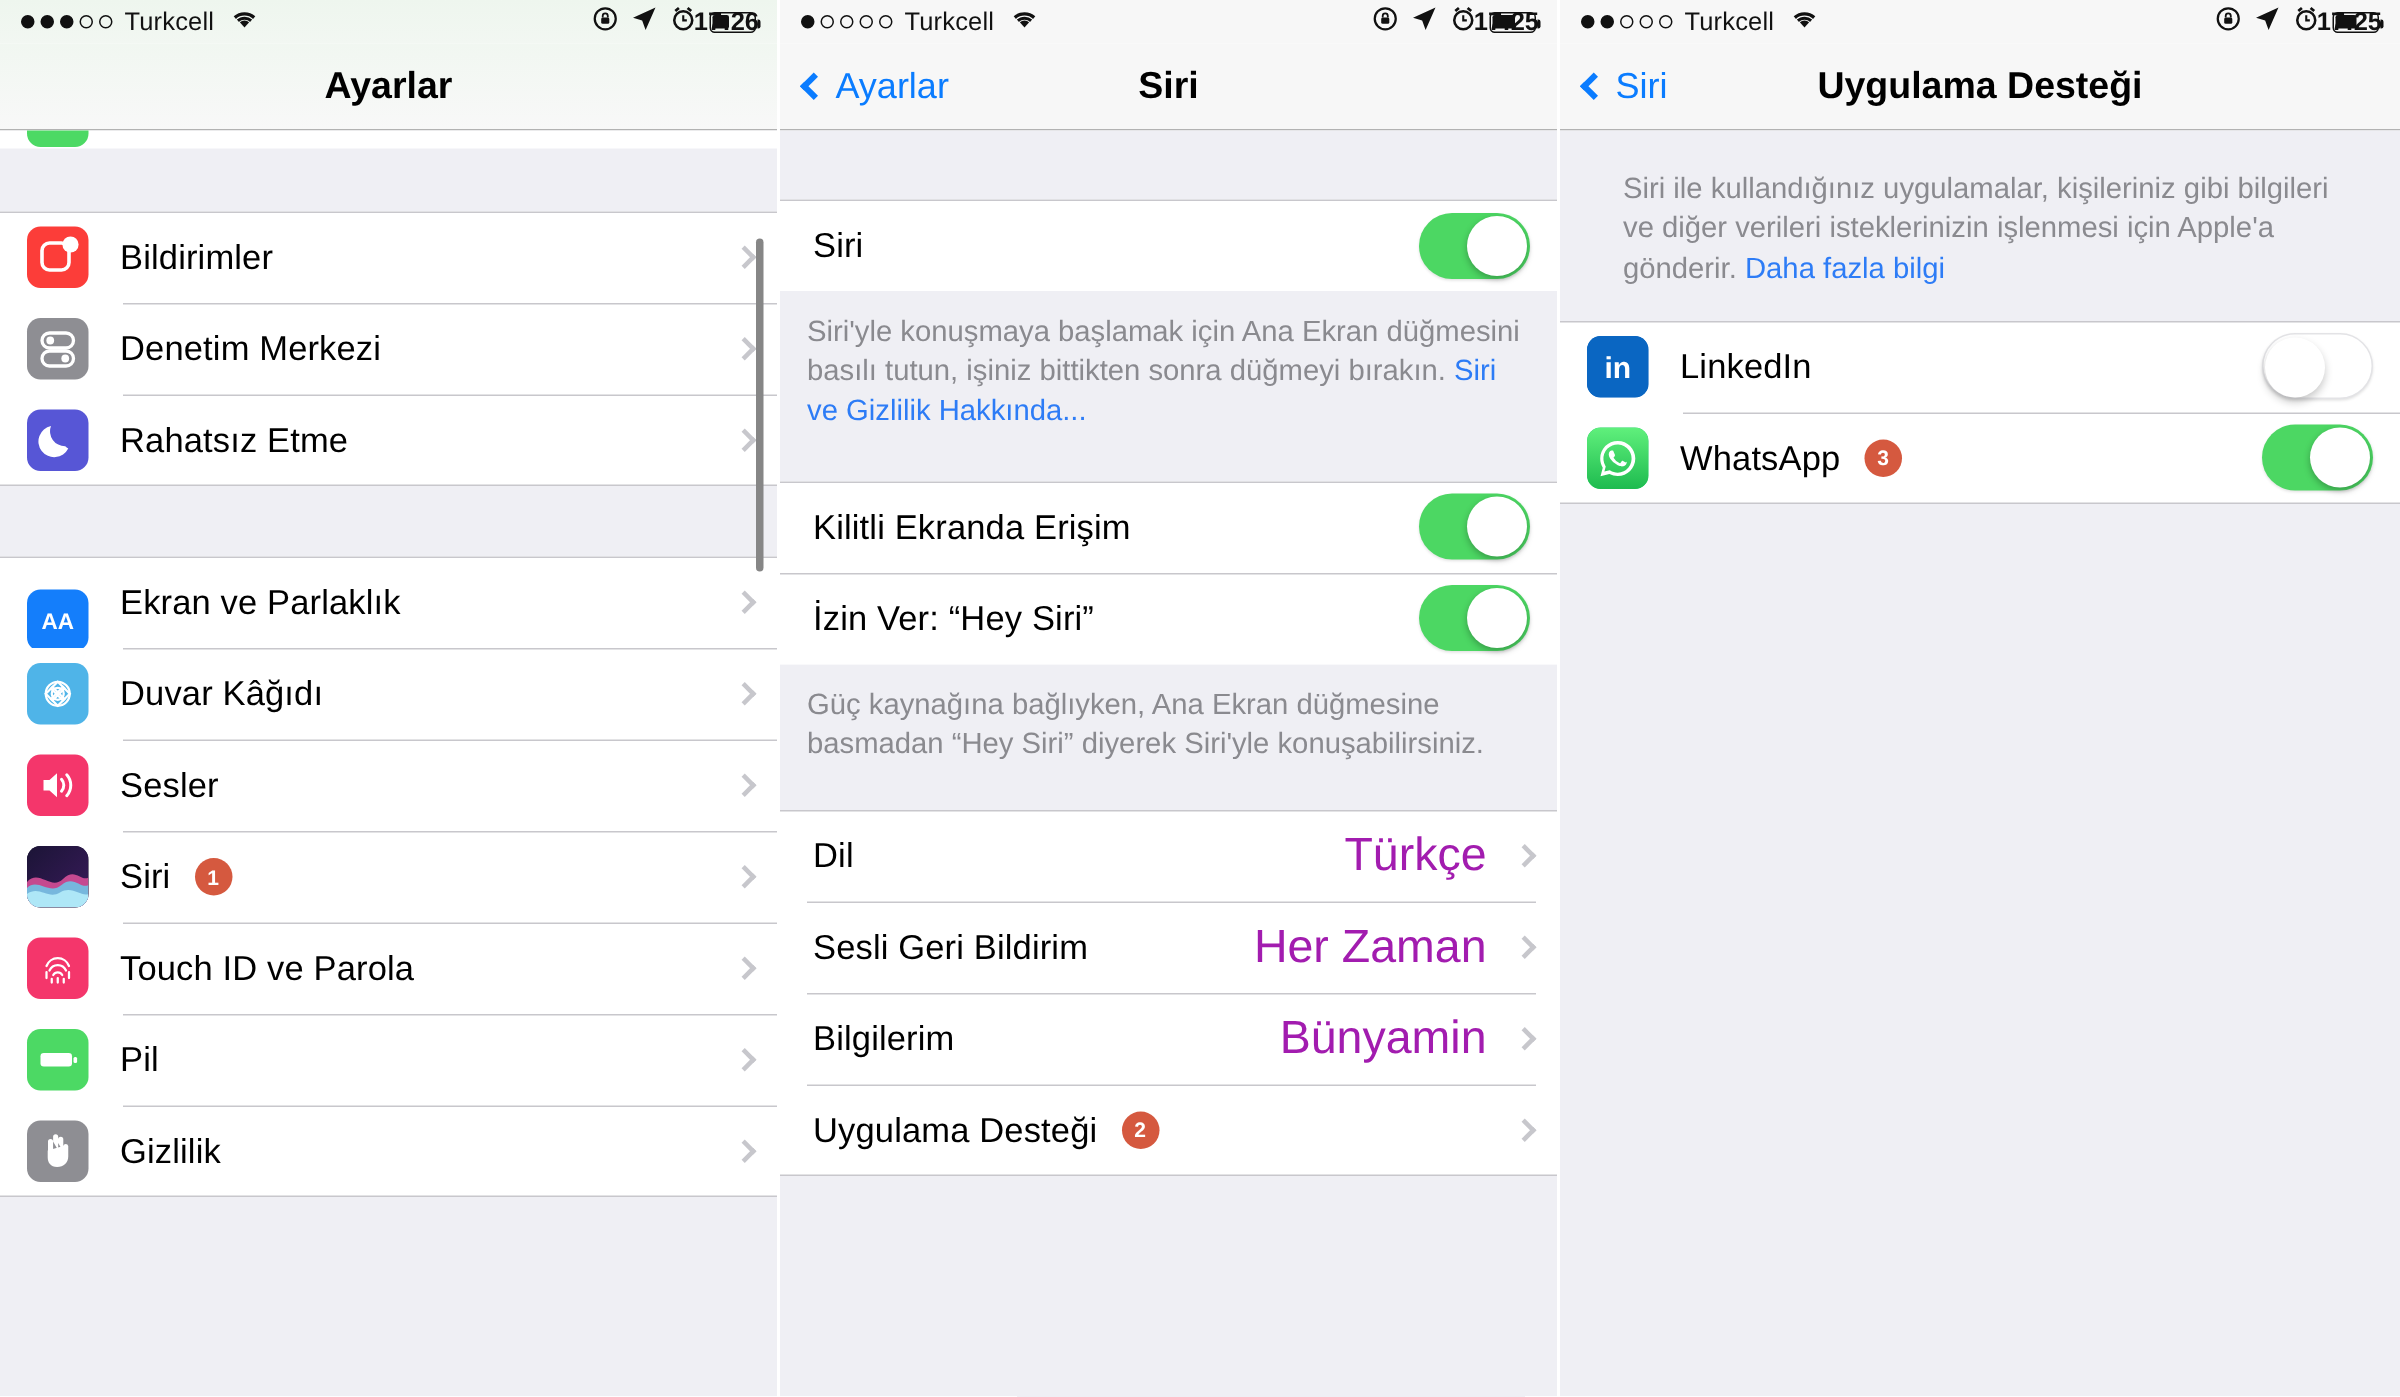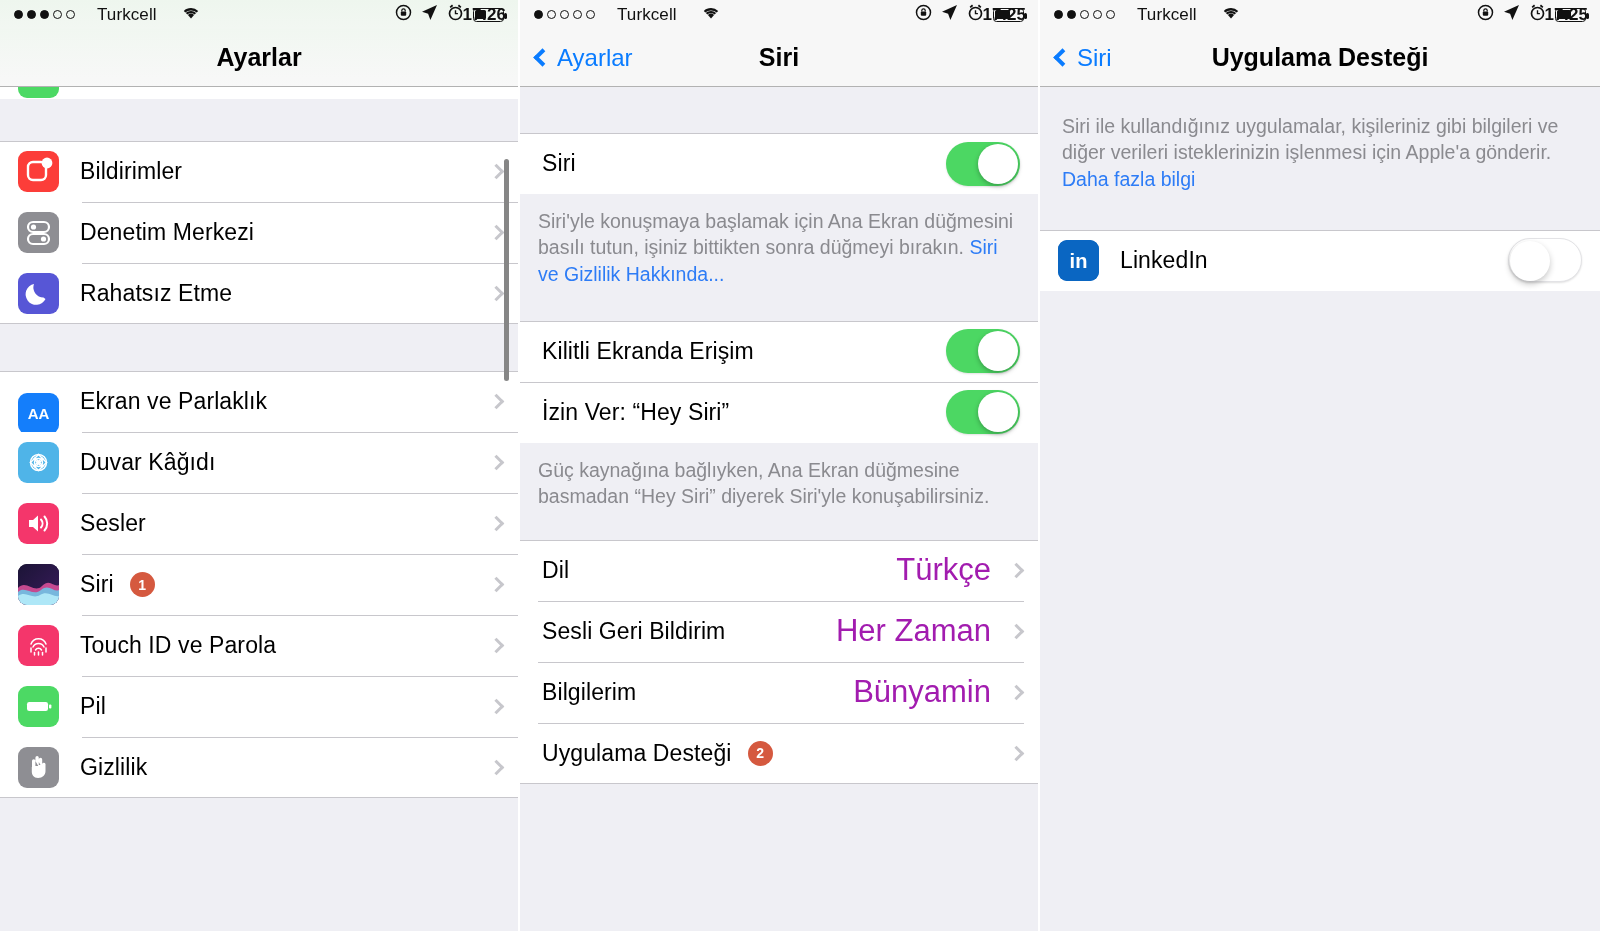--- a/index.html
+++ b/index.html
@@ -23,21 +23,21 @@
   
   .statusbar {
     height: 29px;
     display: flex; align-items: center;
     padding: 0 14px;
     font-size: 17px;
     position: relative;
     background: linear-gradient(to bottom,#eef6ee 0%, #f2f7f2 100%);
   }
   .phone.p2 .statusbar, .phone.p3 .statusbar { background:#f7f7f7; }
-  .sb-left { display: flex; align-items: center; gap: 22px; }
+  .sb-left { display: flex; align-items: center; gap: 8px; }
   .dots { display: flex; align-items: center; gap: 4px; }
   .dot { width: 9px; height: 9px; border-radius: 50%; border: 1.5px solid #111; }
   .dot.filled { background: #111; }
   .carrier { font-size: 17px; color: #111; letter-spacing: .1px; }
   .wifi { margin-left: 2px; }
   .sb-time {
     position: absolute; left: 0; right: 12px; text-align: right;
     font-size: 17px; font-weight: 700; color: #111; pointer-events: none;
   }
   .sb-right { margin-left: auto; display: flex; align-items: center; gap: 9px; z-index:2;}
@@ -504,35 +504,55 @@
 
     <div class="navbar">
       <div class="back">
         <i class="chev-back"></i>
         <span>Siri</span>
       </div>
       <div class="nav-title">Uygulama Desteği</div>
     </div>
 
     <div class="content">
-      <div class="footnote" style="padding:26px 22px 38px 22px;">
+      <div class="footnote" style="padding:26px 22px 22px 22px;margin-left:20px;">
         <span>Siri ile kullandığınız uygulamalar, kişileriniz gibi bilgileri ve diğer verileri isteklerinizin işlenmesi için Apple'a gönderir. </span><a href="#">Daha fazla bilgi</a>
       </div>
 
       <div class="group">
         <div class="row">
           <span class="ico" style="background:#0a66c2;">
             <svg class="svgico" viewBox="0 0 41 41">
                 <rect width="41" height="41" rx="9" fill="#0a66c2"></rect>
                 <text x="20.5" y="28" font-family="Liberation Sans, sans-serif" font-size="20" font-weight="700" fill="#fff" text-anchor="middle">in</text>
               </svg>
           </span>
           <span class="label">LinkedIn</span>
           <span class="switch off">
               <i class="knob"></i>
             </span>
         </div>
+        <div class="row">
+          <span class="ico" style="background:#25d366;">
+            <svg class="svgico" viewBox="0 0 41 41">
+              <defs>
+                  <linearGradient id="wag" x1="0" y1="0" x2="0" y2="1">
+                    <stop offset="0" stop-color="#60f07c"></stop>
+                    <stop offset="1" stop-color="#1ebb4f"></stop>
+                  </linearGradient>
+                </defs>
+              <rect width="41" height="41" rx="9" fill="url(#wag)"></rect>
+              <path d="M20.5 9C14 9 8.8 14.2 8.8 20.7c0 2.2.6 4.3 1.7 6.1L9 32.5l5.9-1.5a11.7 11.7 0 0 0 5.6 1.4c6.5 0 11.7-5.2 11.7-11.7S27 9 20.5 9zm0 21.1c-1.8 0-3.5-.5-5-1.4l-.4-.2-3.5.9.9-3.4-.2-.4a9.4 9.4 0 1 1 8.2 4.5z" fill="#fff"></path>
+              <path d="M26 23.3c-.3-.2-1.8-.9-2-1s-.5-.1-.7.1-.8 1-1 1.2-.4.2-.7 0a7.6 7.6 0 0 1-3.8-3.3c-.3-.5.3-.5.8-1.5.1-.2 0-.4 0-.6l-1-2.4c-.2-.6-.5-.5-.7-.5h-.6c-.2 0-.6.1-.9.4-1.2 1.3-1.2 3 0 4.9a13 13 0 0 0 5.1 4.6c1.9.8 2.7.9 3.7.7.6-.1 1.8-.7 2-1.5.3-.7.3-1.3.2-1.4l-.4-.2z" fill="#fff"></path>
+            </svg>
+          </span>
+          <span class="label">WhatsApp</span>
+          <span class="badge">3</span>
+          <span class="switch">
+              <i class="knob"></i>
+            </span>
+        </div>
       </div>
       <div class="gap" style="height:520px"></div>
     </div>
   </div>
 
 </div>
 
 </body></html>

